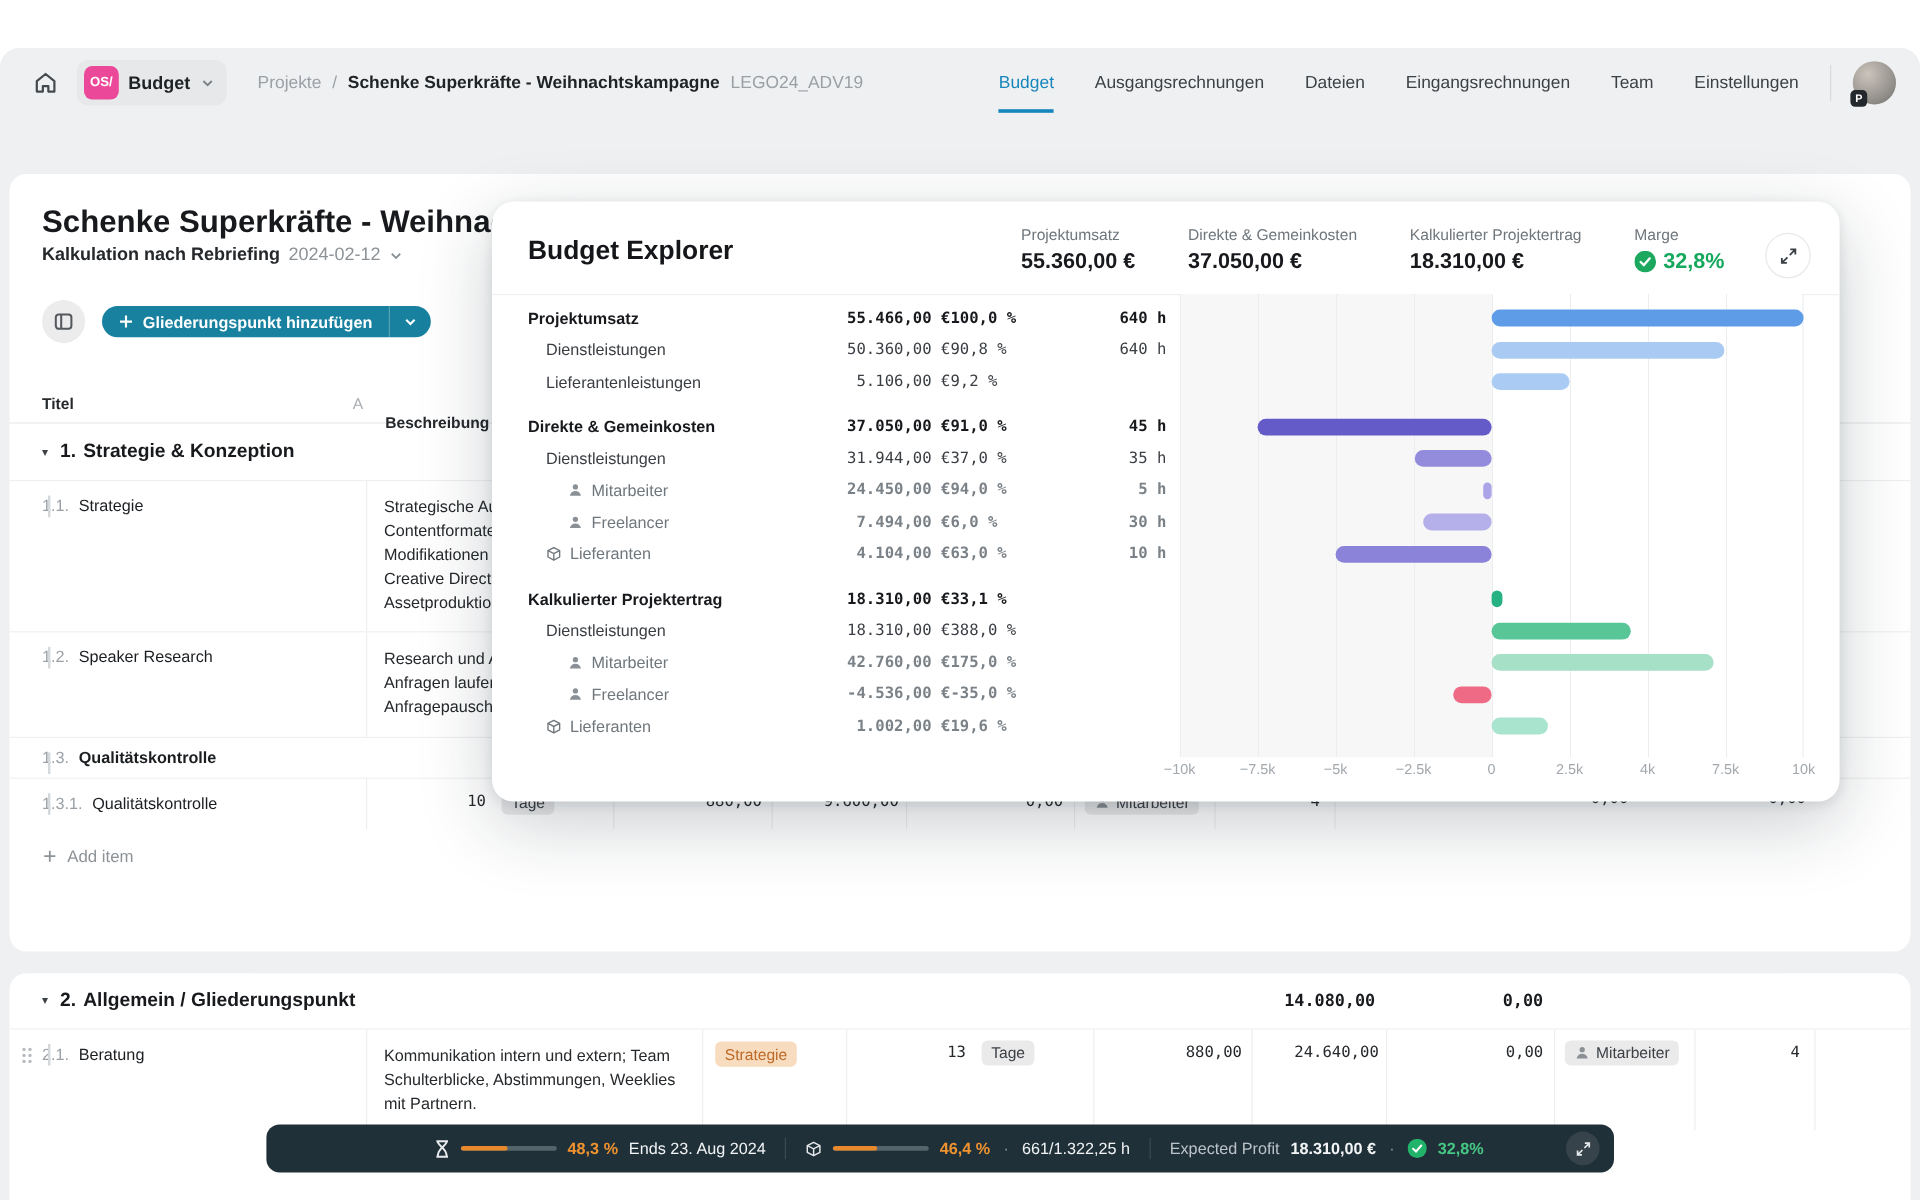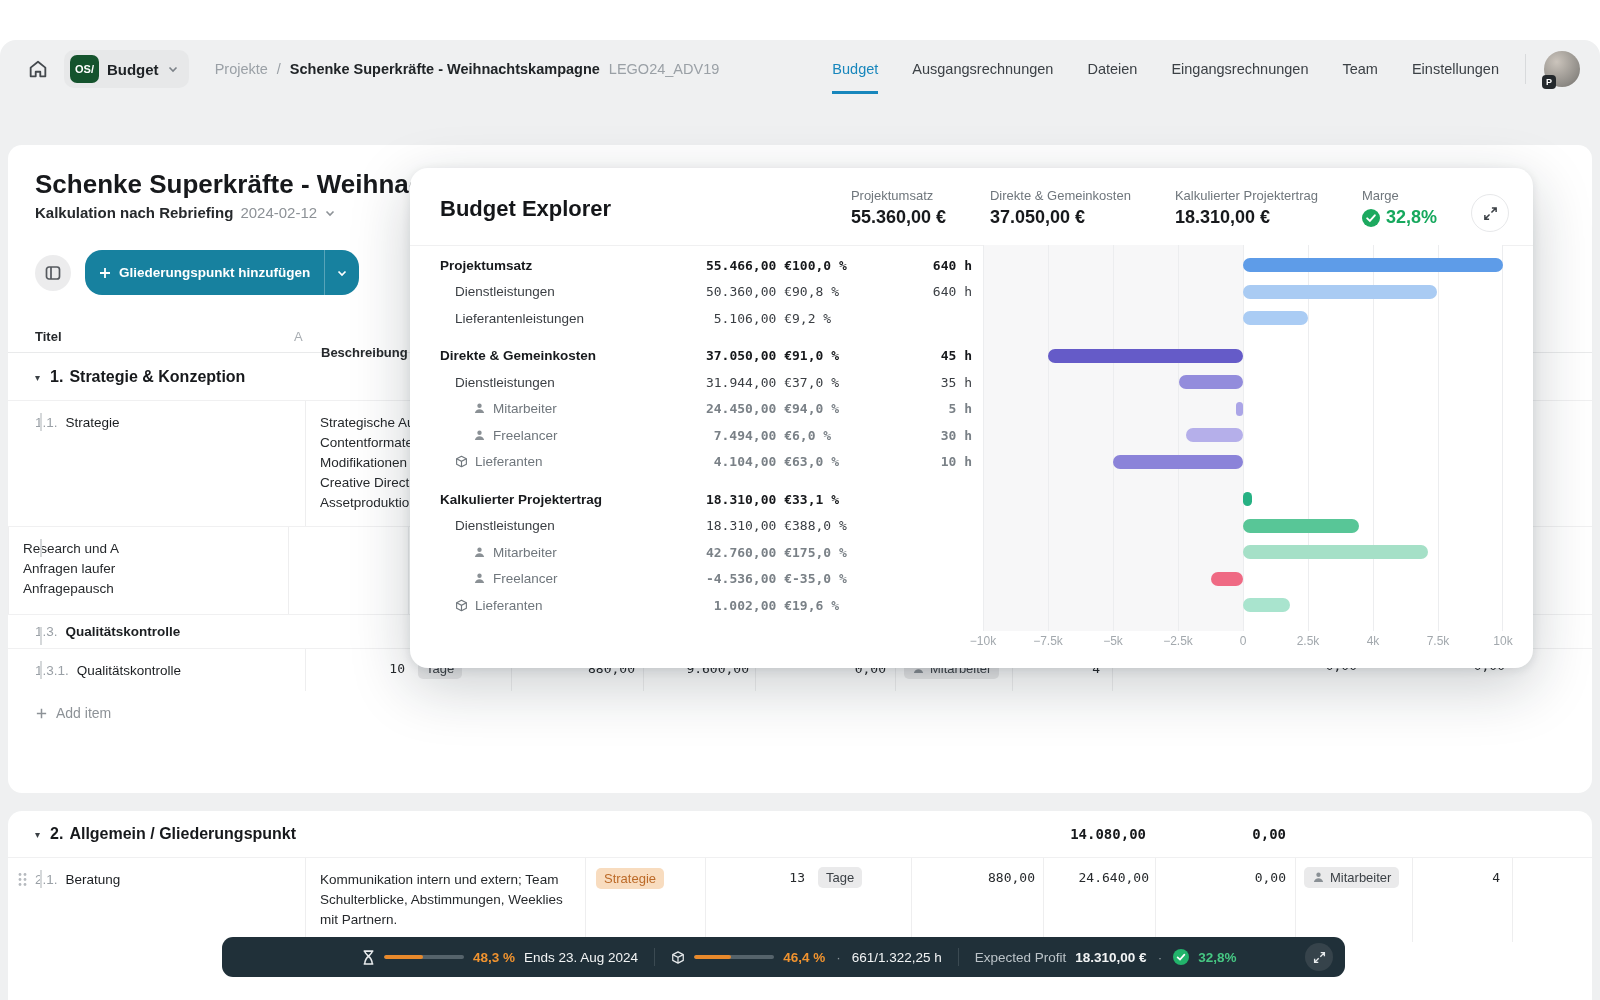--- a/index.html
+++ b/index.html
@@ -4,21 +4,21 @@
 <style>
   * { margin:0; padding:0; box-sizing:border-box; }
   html,body { width:1600px; height:1000px; background:#fff; font-family:"Liberation Sans",sans-serif; overflow:hidden; }
   .stage { position:absolute; inset:0; }
   .app { position:absolute; left:0; top:40px; width:1600px; height:960px; background:#EFF0F1; border-radius:16px 16px 0 0; }
 
   
   .topnav { position:absolute; left:0; top:0; width:100%; height:58px; display:flex; align-items:center; padding:0 20px; }
   .iconbtn { width:36px; height:36px; border:none; background:transparent; border-radius:9px; display:flex; align-items:center; justify-content:center; cursor:pointer; }
   .app-pill { display:flex; align-items:center; gap:8px; background:#E7E8E9; border-radius:10px; padding:5px 10px 5px 6px; margin-left:8px; cursor:pointer; }
-  .os-badge { background:#14532d; color:#fff; font-size:11px; font-weight:bold; border-radius:7px; padding:8px 5px; }
+  .os-badge { background:#ec4899; color:#fff; font-size:11px; font-weight:bold; border-radius:7px; padding:8px 5px; }
   .app-pill b { font-size:15px; color:#1E2225; }
   .crumbs { display:flex; align-items:center; gap:9px; margin-left:26px; font-size:14.5px; }
   .crumb-grey { color:#9AA0A6; }
   .crumb-dark { color:#202427; font-weight:bold; }
   .crumb-code { color:#9AA0A6; }
   .tabs { margin-left:auto; display:flex; align-items:center; gap:34px; font-size:14.5px; }
   .tab { color:#3C4146; padding:17px 0 14px; border-bottom:3px solid transparent; cursor:pointer; }
   .tab.active { color:#1786BC; border-bottom-color:#1786BC; }
   .nav-divider { width:1px; height:30px; background:#D8DADC; margin:0 18px 0 26px; }
   .avatar { width:36px; height:36px; border-radius:50%; background:radial-gradient(circle at 35% 30%, #CBC4BC, #8E8B86 70%, #6E6B66); position:relative; cursor:pointer; }
@@ -27,21 +27,21 @@
   
   .card { position:absolute; background:#fff; border-radius:14px; }
   .card1 { left:8px; top:105px; width:1584px; height:648px; }
   .card2 { left:8px; top:771px; width:1584px; height:229px; border-radius:14px 14px 0 0; }
 
   .page-title { position:absolute; left:27px; top:24px; font-size:26px; font-weight:bold; color:#17191C; white-space:nowrap; }
   .page-sub { position:absolute; left:27px; top:59px; font-size:15px; color:#26292C; font-weight:bold; display:flex; gap:7px; align-items:center; }
   .page-sub .date { color:#8D9297; font-weight:normal; }
   .toolbar { position:absolute; left:27px; top:105px; display:flex; align-items:center; gap:14px; }
   .panelbtn { width:36px; height:36px; border-radius:50%; background:#ECECED; border:none; display:flex; align-items:center; justify-content:center; cursor:pointer; }
-  .addbtn { display:flex; align-items:stretch; background:#17819F; border-radius:17px; overflow:hidden; cursor:pointer; height:45px; }
+  .addbtn { display:flex; align-items:stretch; background:#17819F; border-radius:17px; overflow:hidden; cursor:pointer; height:26px; }
   .addbtn .main { display:flex; align-items:center; gap:7px; color:#fff; font-size:13.5px; font-weight:bold; padding:0 14px 0 13px; }
   .addbtn .chev { display:flex; align-items:center; padding:0 11px; border-left:1px solid rgba(255,255,255,.28); }
   .thead { position:absolute; left:0; top:178px; width:100%; height:30px; border-bottom:1px solid #E9EAEB; font-size:13px; font-weight:bold; color:#26292C; }
   .thead .t { position:absolute; left:27px; top:6px; }
   .thead .sort { position:absolute; left:286px; top:6px; color:#A8ADB2; font-weight:normal; }
   .thead .b { position:absolute; left:313px; top:22px; }
 
   
   .tbl { position:absolute; left:0; width:1584px; }
   .tbl1 { top:209px; }
@@ -224,20 +224,21 @@
             <div class="cell c-qty mono"></div>
             <div class="cell c-unit"></div>
             <div class="cell c-rate mono"></div>
             <div class="cell c-total mono"></div>
             <div class="cell c-extra mono"></div>
             <div class="cell c-res"></div>
             <div class="cell c-count mono"></div>
             <div class="cell c-fill"></div>
           </div>
           <div class="row leaf tick" style="min-height: 88px;">
+            <div class="cell c-titel"><span class="num-grey">1.2.</span><span class="row-title">Speaker Research</span></div>
             <div class="cell c-desc">
               <div style="white-space: nowrap; overflow: hidden;">Research und A</div>
               <div style="white-space: nowrap; overflow: hidden;">Anfragen laufer</div>
               <div style="white-space: nowrap; overflow: hidden;">Anfragepausch</div>
             </div>
             <div class="cell c-status"></div>
             <div class="cell c-qty mono"></div>
             <div class="cell c-unit"></div>
             <div class="cell c-rate mono"></div>
             <div class="cell c-total mono"></div>

